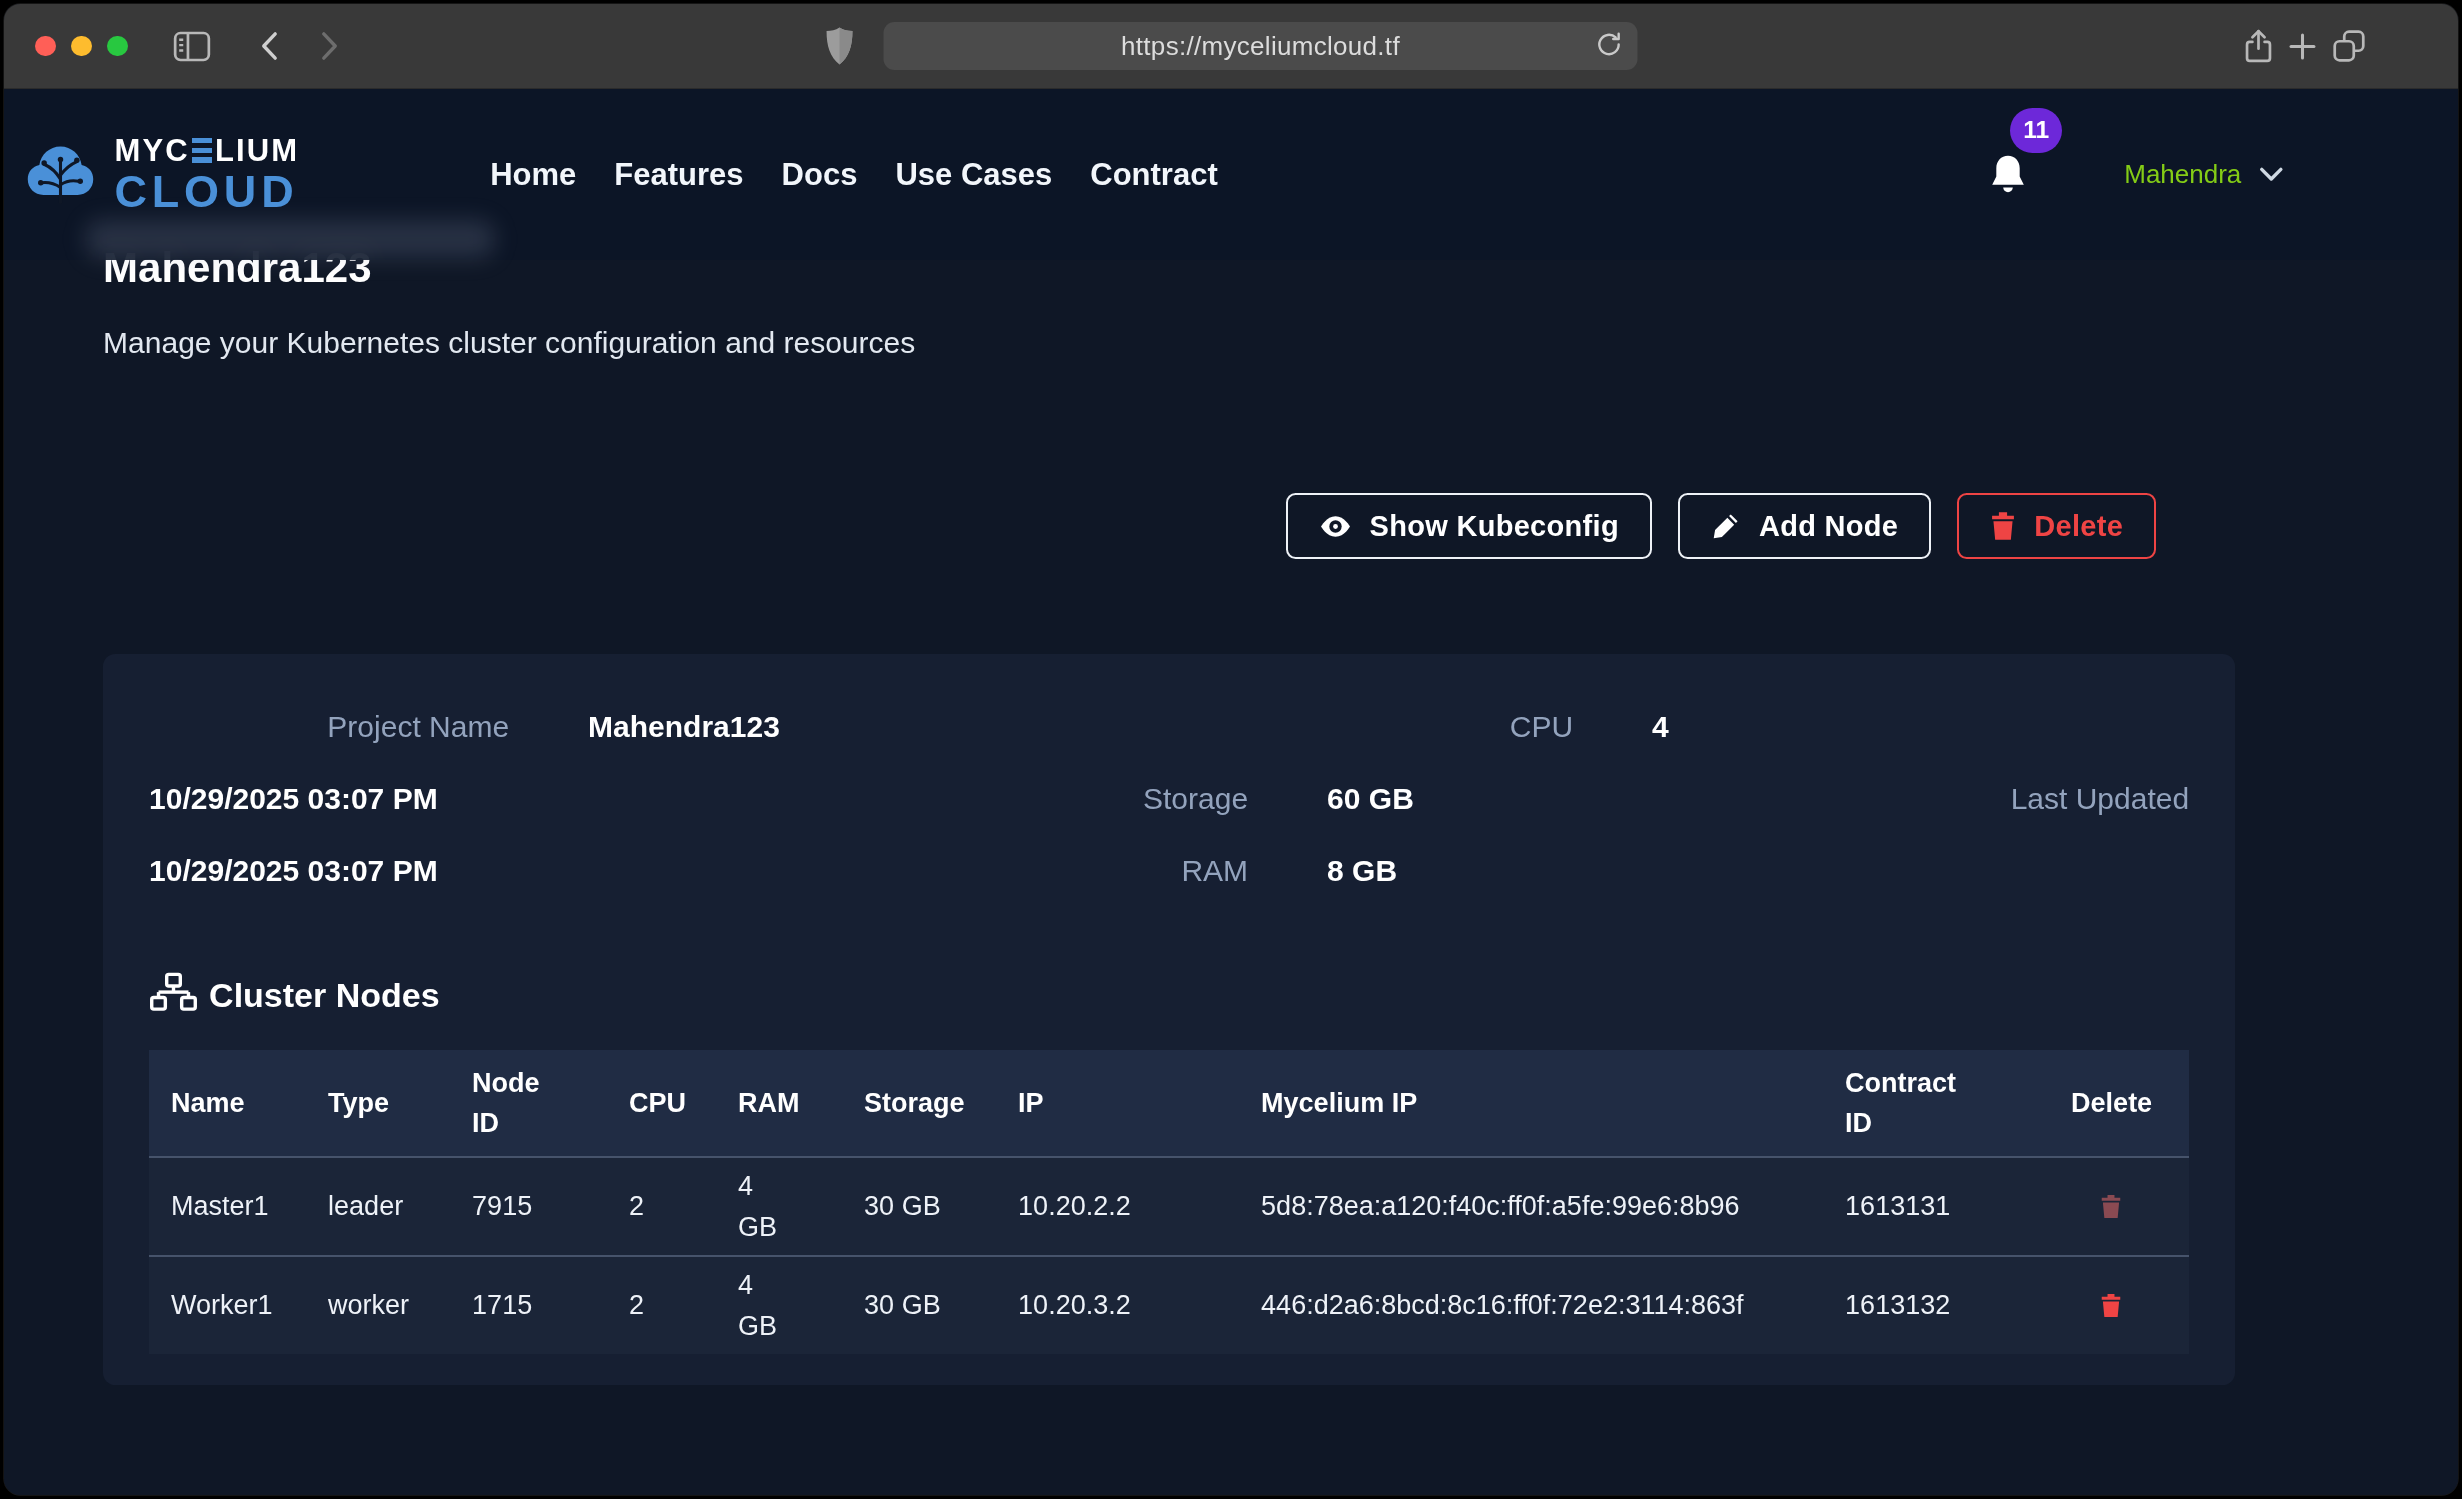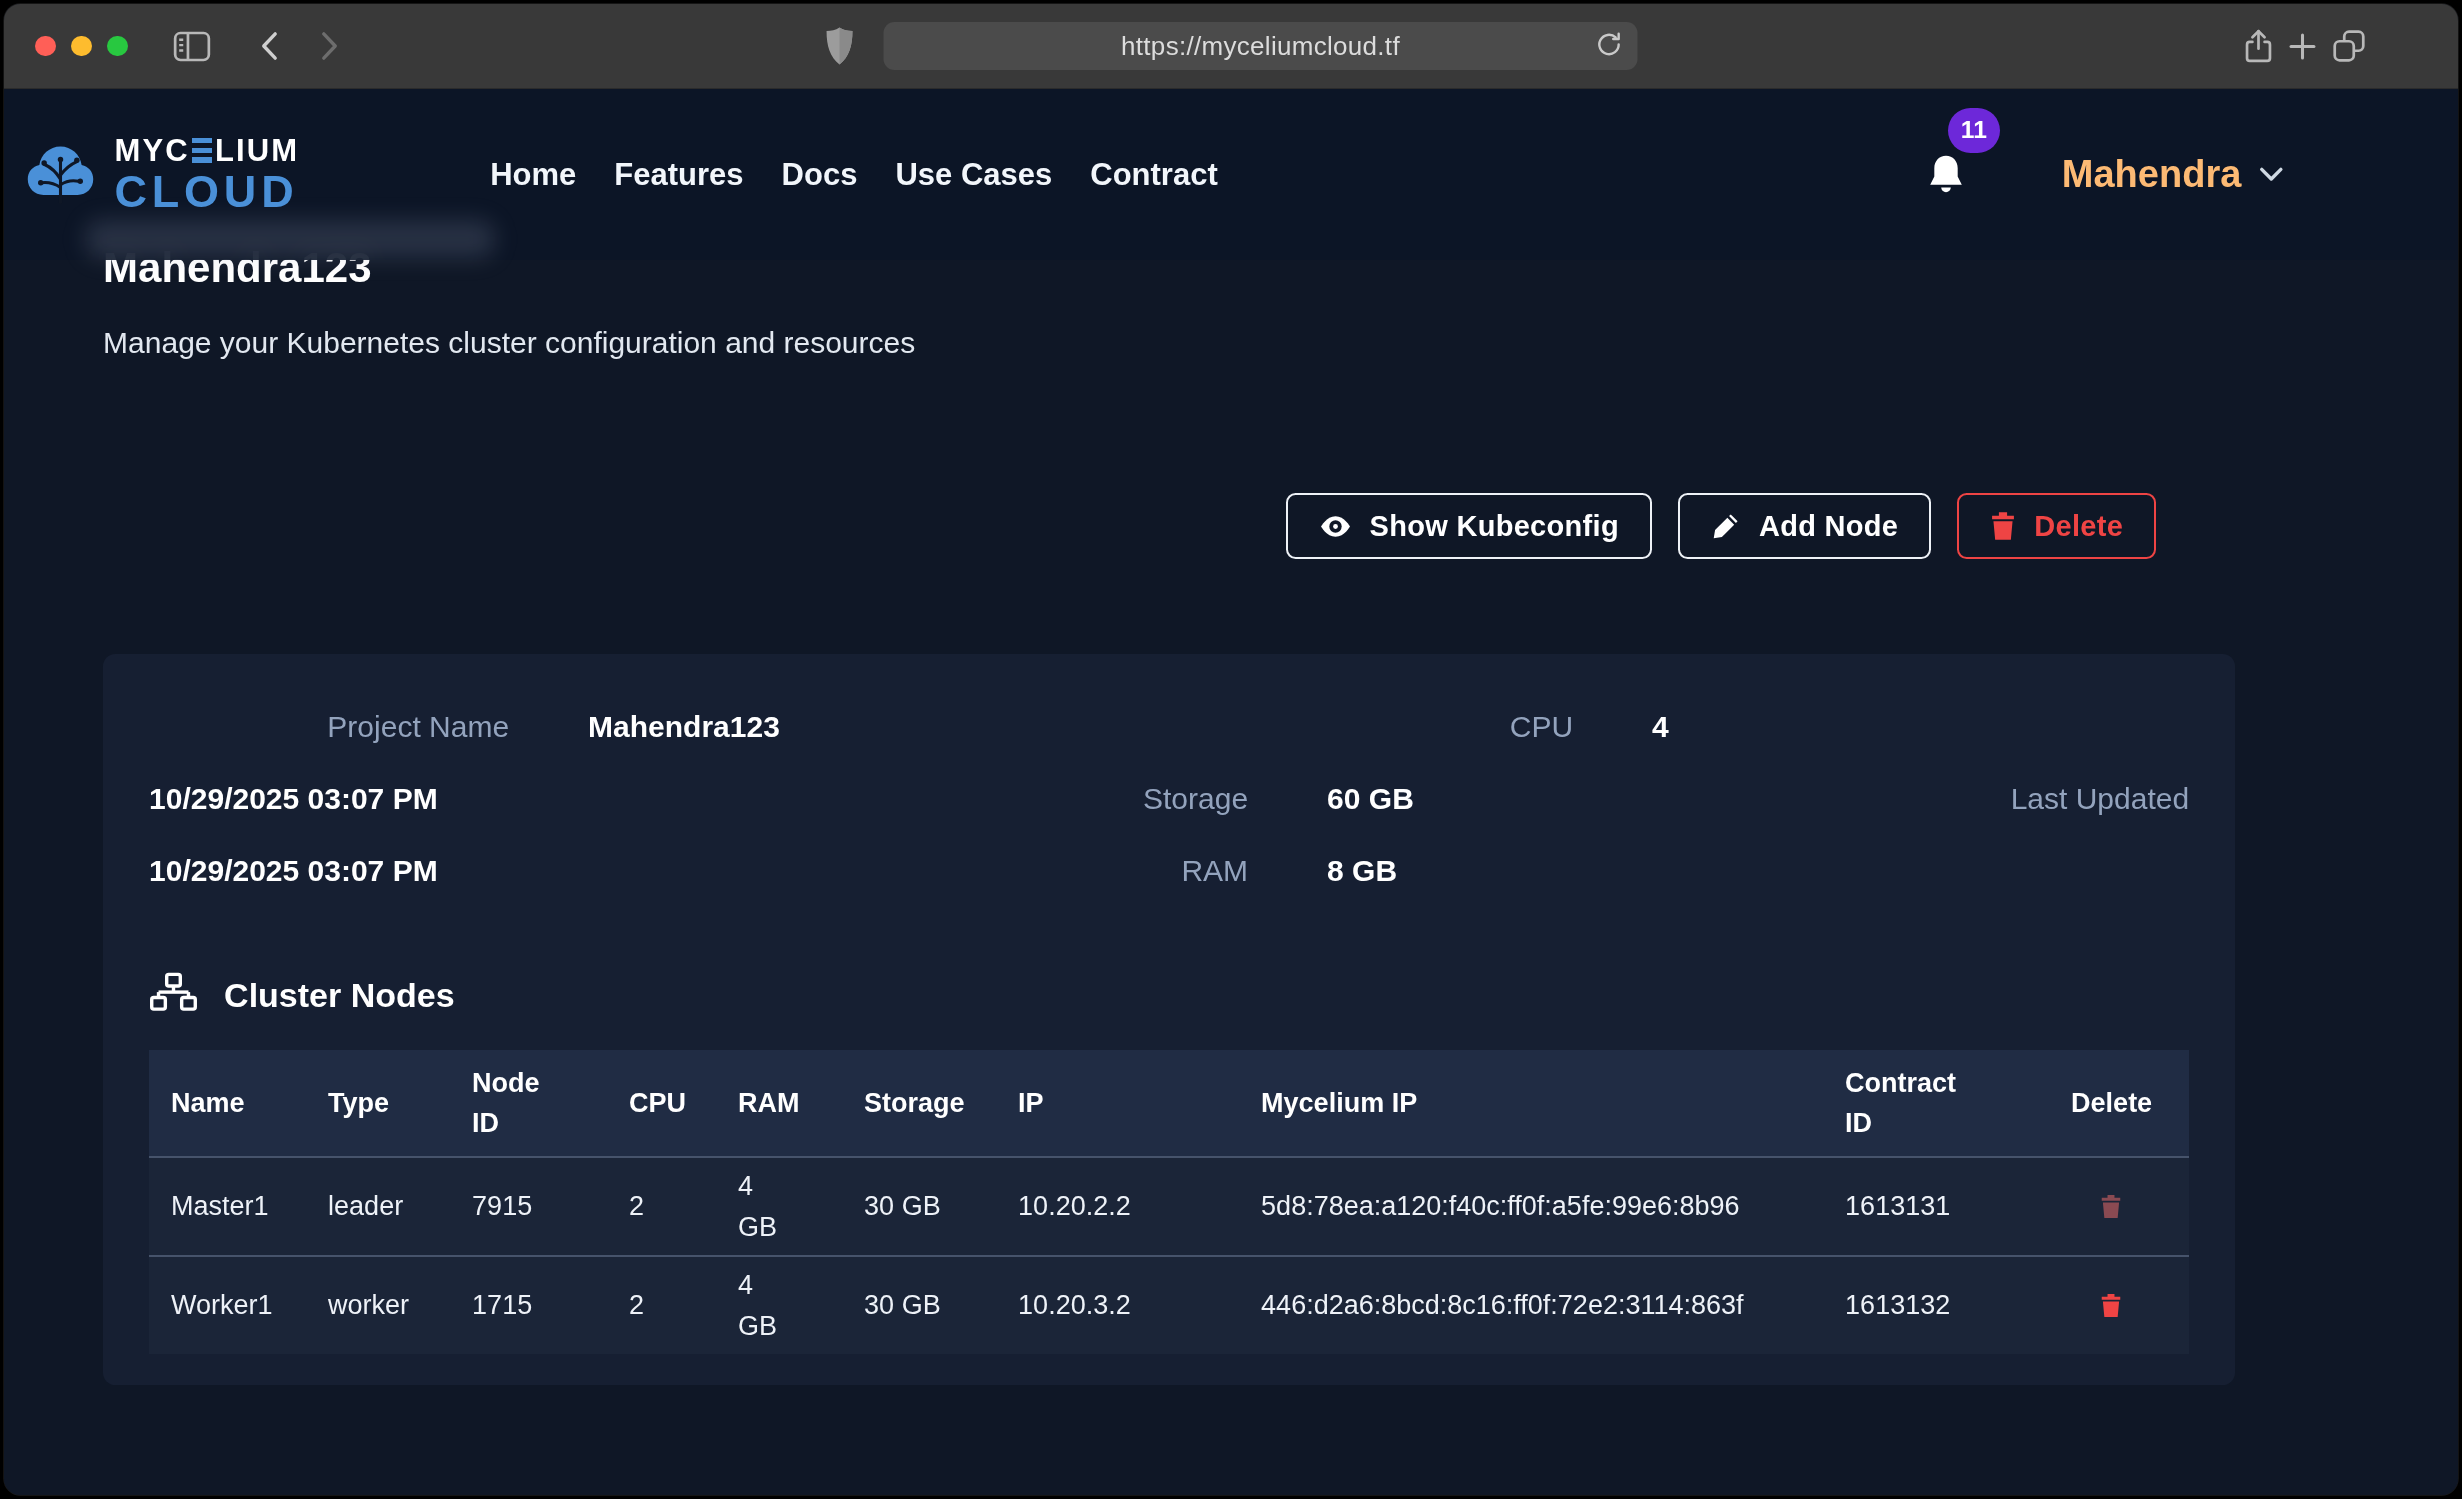--- a/index.html
+++ b/index.html
@@ -44,41 +44,41 @@
   .logo-e { display:inline-block; width:20px; height:24.6px; margin:0 2.7px;
             background:linear-gradient(#4a90d8 0 5.5px, transparent 5.5px 9.6px, #4a90d8 9.6px 15px, transparent 15px 19px, #4a90d8 19px 24.6px); }
   .brand-line2 { font-size:45px; font-weight:800; letter-spacing:4.8px; color:#4a90d8; margin-top:2.7px; }
   .nav-links { display:flex; gap:38px; margin-left:191px; position:relative; z-index:2; }
   .nav-link { font-size:31px; font-weight:600; color:#f2f6fb; cursor:pointer; }
   .bell-wrap { margin-left:auto; position:relative; z-index:2; cursor:pointer; }
   .badge { position:absolute; left:22px; top:-45px; min-width:52px; height:45px; padding:0 6.8px;
            background:#6d28d9; border-radius:23px; color:#fff; font-size:24.6px; font-weight:700;
            display:flex; align-items:center; justify-content:center;text-align:right; }
   .user { margin-left:96px; display:flex; align-items:center; gap:18px; cursor:pointer; position:relative; z-index:2; }
-  .user-name { font-size:38px; font-weight:700; color:#fdba74; }
+  .user-name { font-size:26px; font-weight:400; color:#84cc16; }
 
   
   .content { position:relative; z-index:1; padding:154px 0 0 99px; width:2231px; }
   .page-title { font-size:42px; font-weight:700; color:#ffffff; line-height:49px; }
   .page-subtitle { margin-top:33px; font-size:30px; font-weight:400; color:#e2e8f0; line-height:36px; }
 
   .actions-row { margin-top:132px; display:flex; justify-content:flex-end; gap:26px; padding-right:79px; }
   .btn { display:flex; align-items:center; gap:18px; height:66px; padding:0 31px;
          background:transparent; border:2.1px solid #eef2f7; border-radius:9.6px;
          font-family:"Liberation Sans",sans-serif; font-size:29px; font-weight:700; color:#ffffff;
          letter-spacing:0.3px; cursor:pointer; }
   .btn.danger { border-color:#ef4444; color:#ef4444; }
 
   
   .card { margin-top:95px; width:2132px; background:#161f32; border-radius:12.3px; padding:51px 46px 31px; }
   .info-grid { display:grid; grid-template-columns:360px 660px 246px auto; column-gap:79px; row-gap:29px; }
   .info-label { text-align:right; font-size:30px; font-weight:500; color:#93a3bd; line-height:43px; }
   .info-value { font-size:30px; font-weight:700; color:#ffffff; line-height:43px; }
 
-  .nodes-heading { margin-top:79px; display:flex; align-items:center; gap:26px; }
+  .nodes-heading { margin-top:79px; display:flex; align-items:center; gap:11px; }
   .nodes-heading-text { font-size:34px; font-weight:700; color:#ffffff; }
 
   .tbl { margin-top:30px; width:100%; }
   .tbl-header, .tbl-row { display:grid; align-items:center;
     grid-template-columns:157px 144px 157px 109px 126px 154px 243px 584px 226px 1fr; }
   .tbl-header { background:#202c44; min-height:106px; }
   .tbl-row { background:#1b2538; min-height:99px; border-top:2.1px solid #46536b; }
   .cell { padding-left:22px; font-size:27px; color:#eef2f8; line-height:1.5; }
   .tbl-header .cell { font-weight:700; color:#ffffff; }
   .hdr-narrow { display:inline-block; max-width:81px; }

